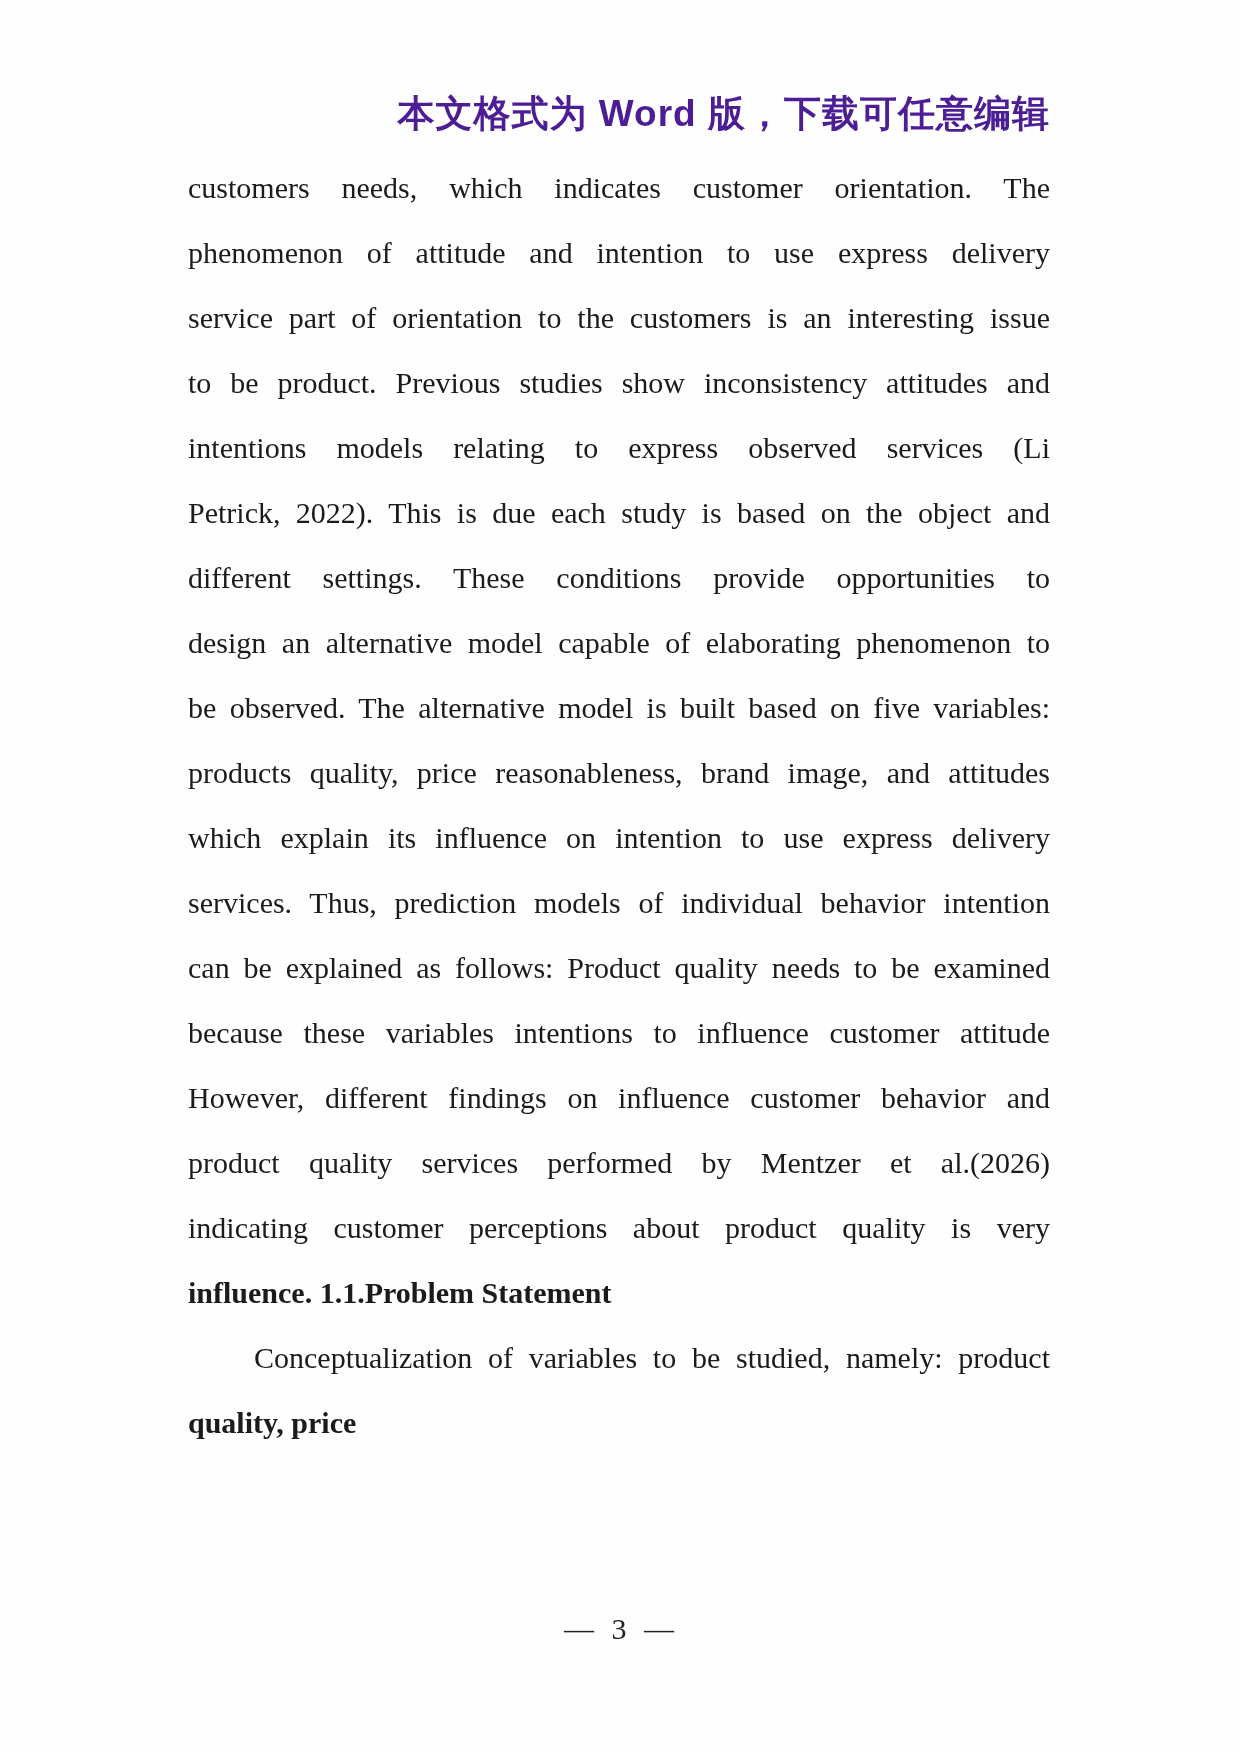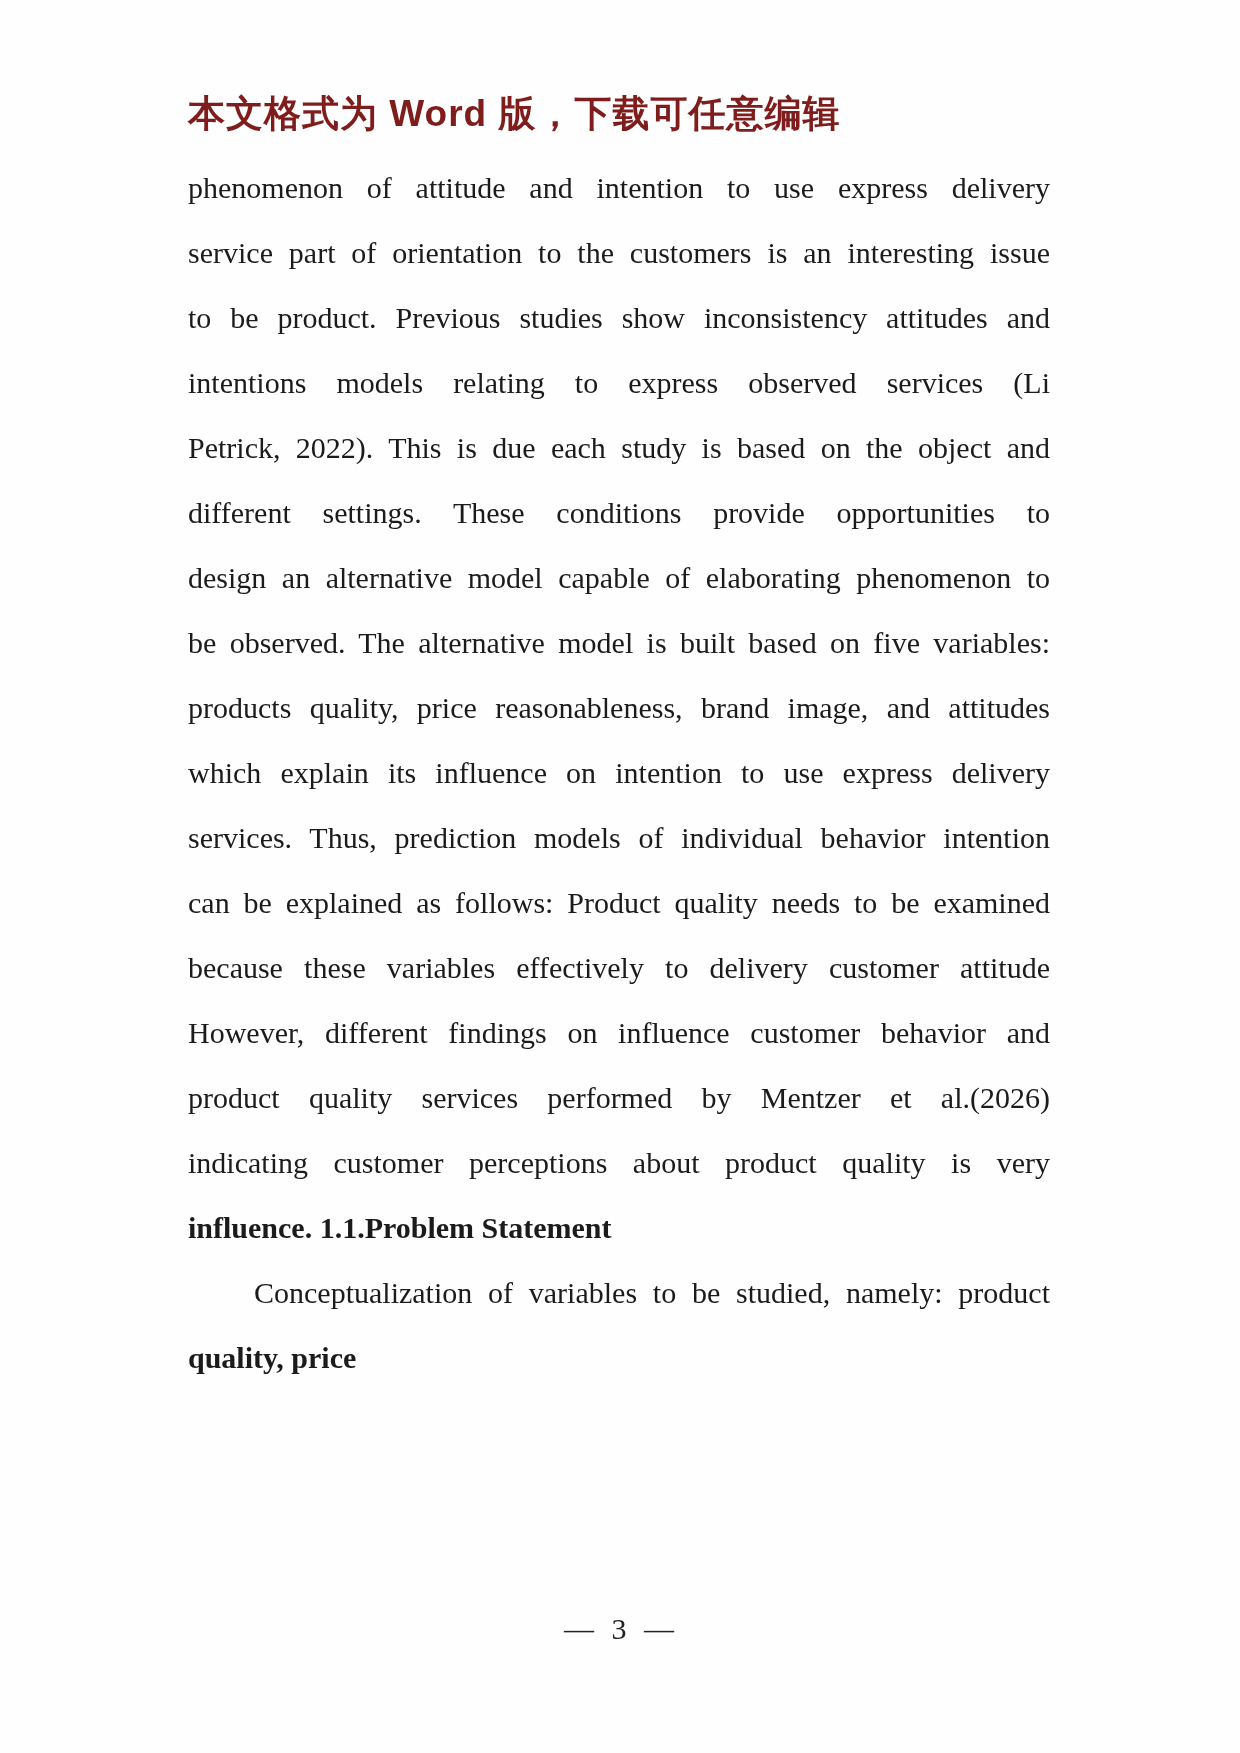--- a/index.html
+++ b/index.html
@@ -14,26 +14,26 @@
     background: #fefefe;
     overflow: hidden;
     font-family: "Liberation Serif", "DejaVu Serif", serif;
     color: #1b1b1b;
   }
   .doc-header {
     position: absolute;
     top: 92px;
     left: 188px;
     width: 862px;
-    text-align: left;
+    text-align: right;
     font-family: "Liberation Sans", "DejaVu Sans", sans-serif;
     font-weight: bold;
     font-size: 37px;
     line-height: 44px;
-    color: #7f1d1d;
+    color: #4c1d95;
     letter-spacing: 1px;
     white-space: nowrap;
   }
   .doc-body {
     position: absolute;
     top: 155px;
     left: 188px;
     width: 862px;
     font-size: 30px;
     line-height: 65px;
@@ -67,33 +67,34 @@
   }
 </style>
 </head>
 <body>
 
 <div class="page">
 
   <div class="doc-header">本文格式为 Word 版，下载可任意编辑</div>
 
   <div class="doc-body">
+    <div class="text-line">customers needs, which indicates customer orientation. The</div>
     <div class="text-line">phenomenon of attitude and intention to use express delivery</div>
     <div class="text-line">service part of orientation to the customers is an interesting issue</div>
     <div class="text-line">to be product. Previous studies show inconsistency attitudes and</div>
     <div class="text-line">intentions models relating to express observed services (Li</div>
     <div class="text-line">Petrick, 2022). This is due each study is based on the object and</div>
     <div class="text-line">different settings. These conditions provide opportunities to</div>
     <div class="text-line">design an alternative model capable of elaborating phenomenon to</div>
     <div class="text-line">be observed. The alternative model is built based on five variables:</div>
     <div class="text-line">products quality, price reasonableness, brand image, and attitudes</div>
     <div class="text-line">which explain its influence on intention to use express delivery</div>
     <div class="text-line">services. Thus, prediction models of individual behavior intention</div>
     <div class="text-line">can be explained as follows: Product quality needs to be examined</div>
-    <div class="text-line">because these variables effectively to delivery customer attitude</div>
+    <div class="text-line">because these variables intentions to influence customer attitude</div>
     <div class="text-line">However, different findings on influence customer behavior and</div>
     <div class="text-line">product quality services performed by Mentzer et al.(2026)</div>
     <div class="text-line">indicating customer perceptions about product quality is very</div>
     <div class="text-line align-left">influence. 1.1.Problem Statement</div>
     <div class="text-line indent">Conceptualization of variables to be studied, namely: product</div>
     <div class="text-line align-left">quality, price</div>
   </div>
 
   <div class="page-footer">
     <span>— 3 —</span>

